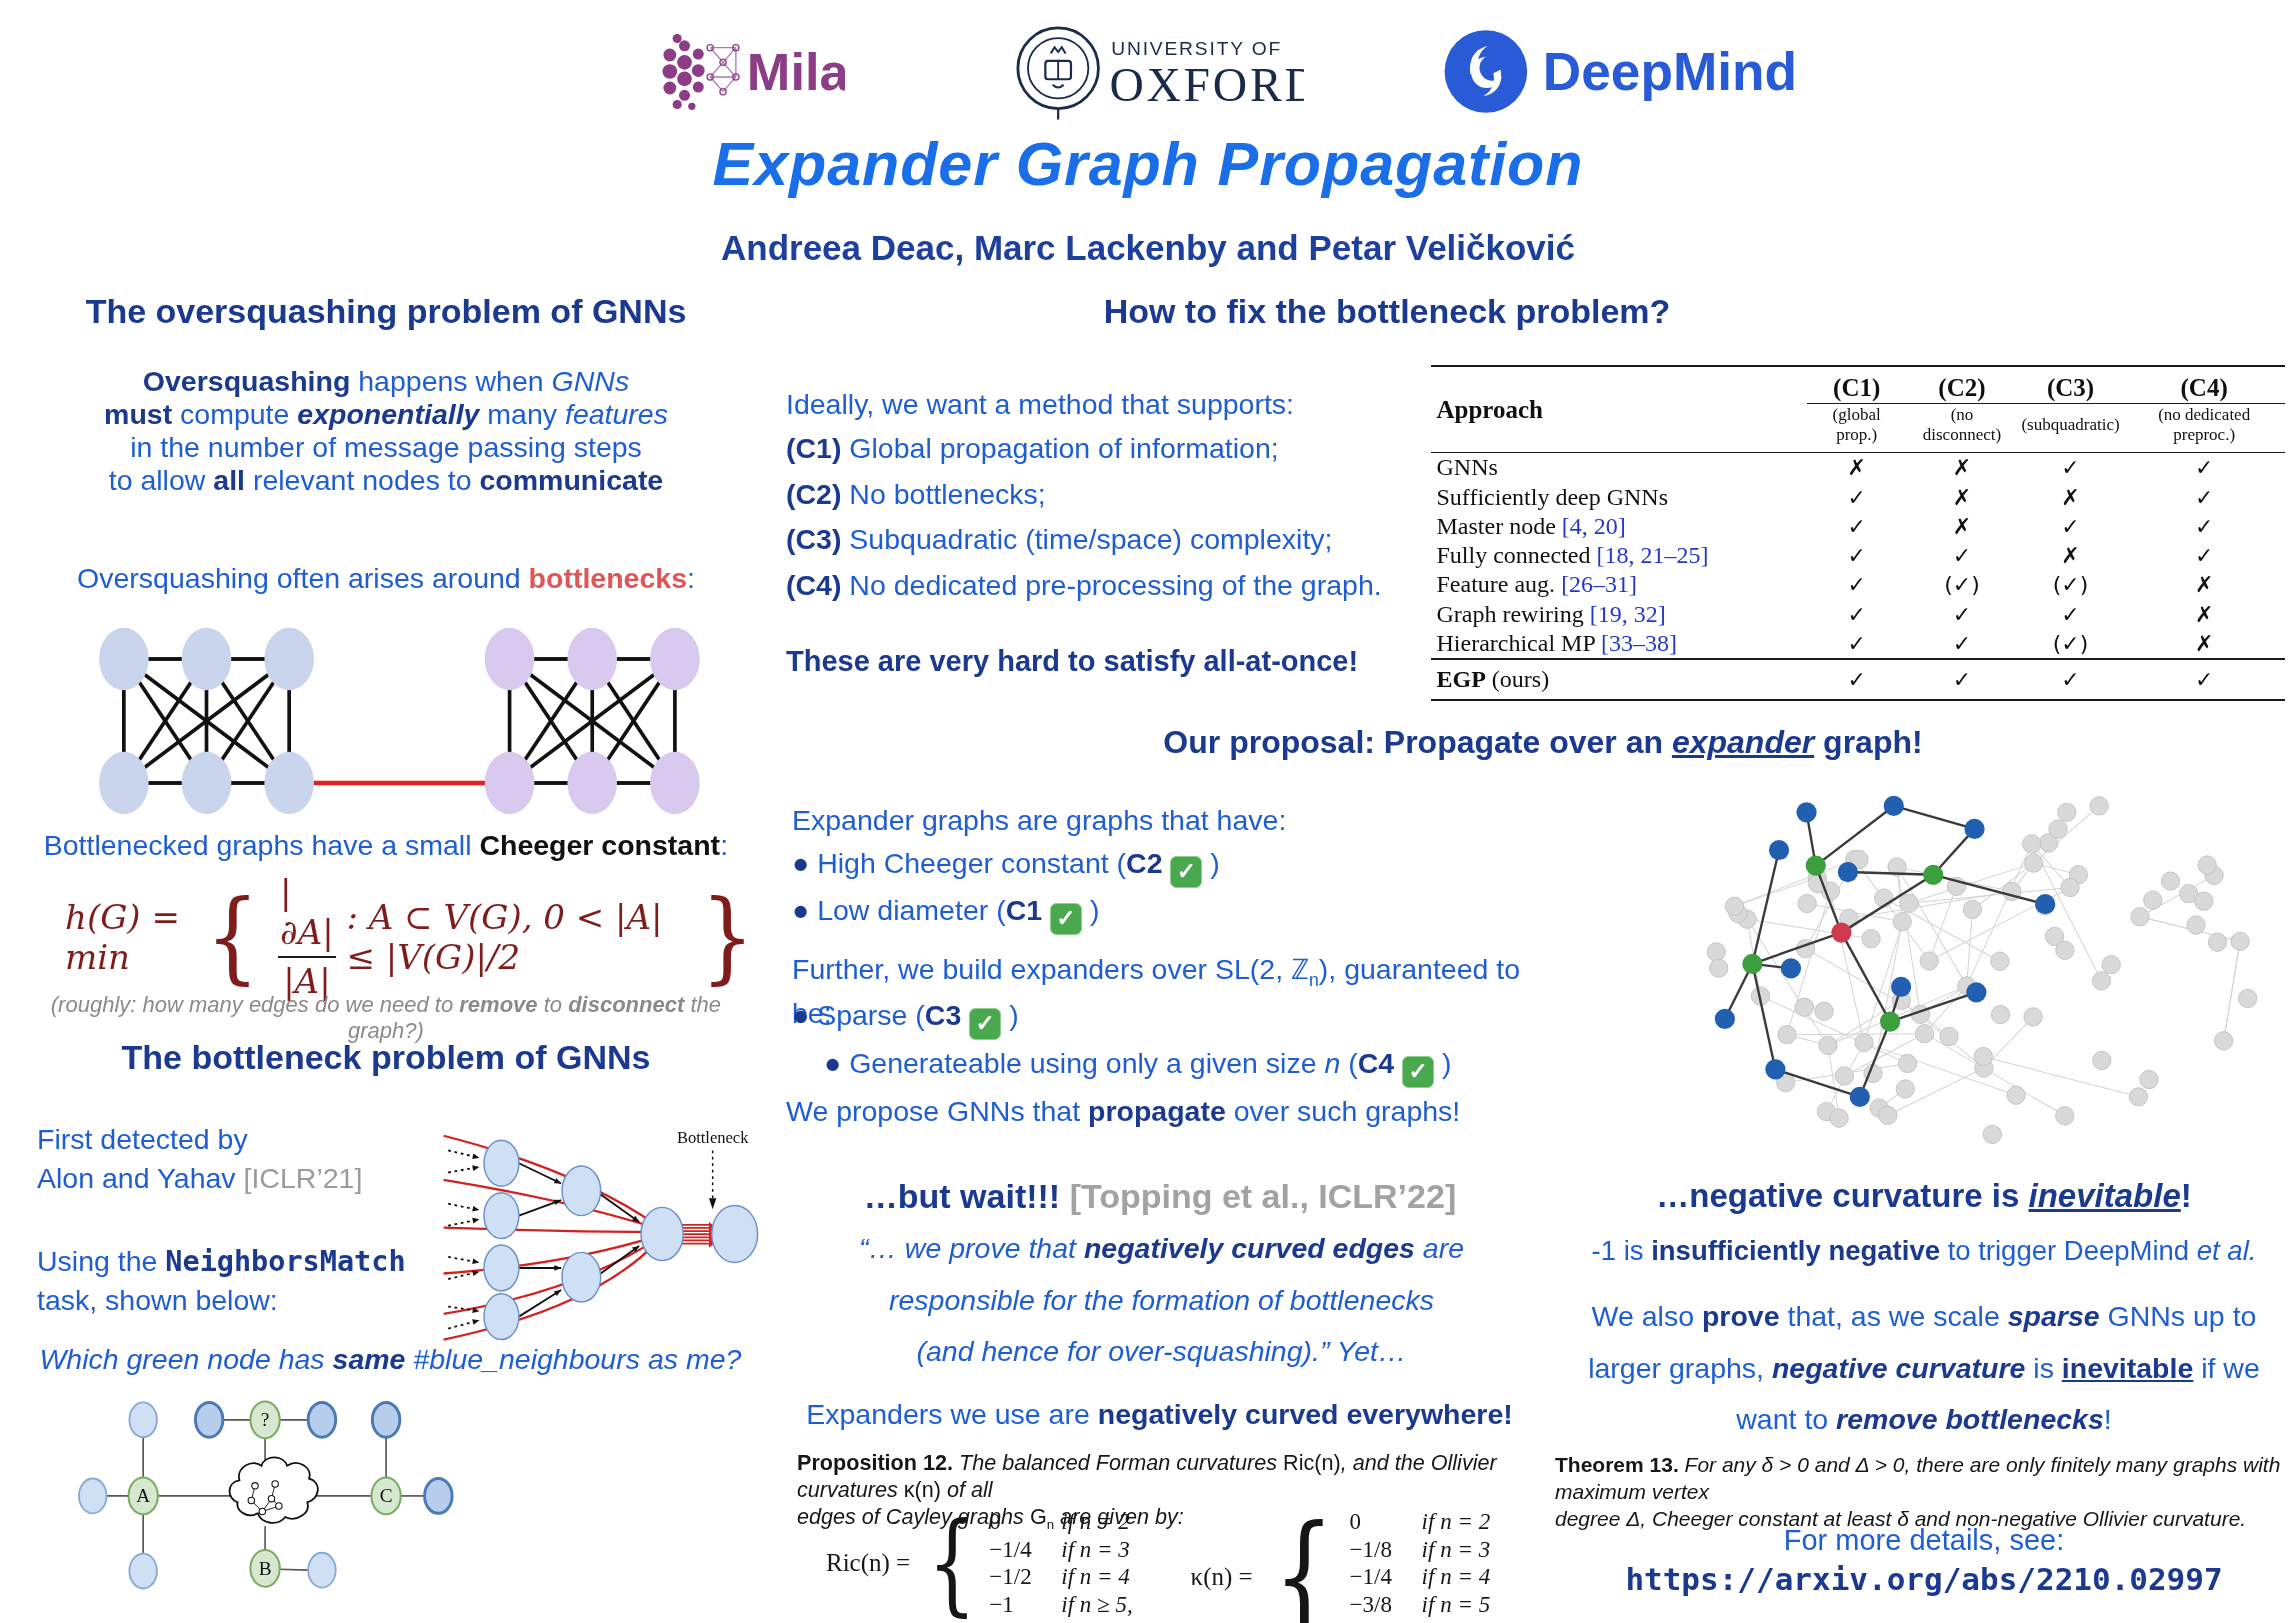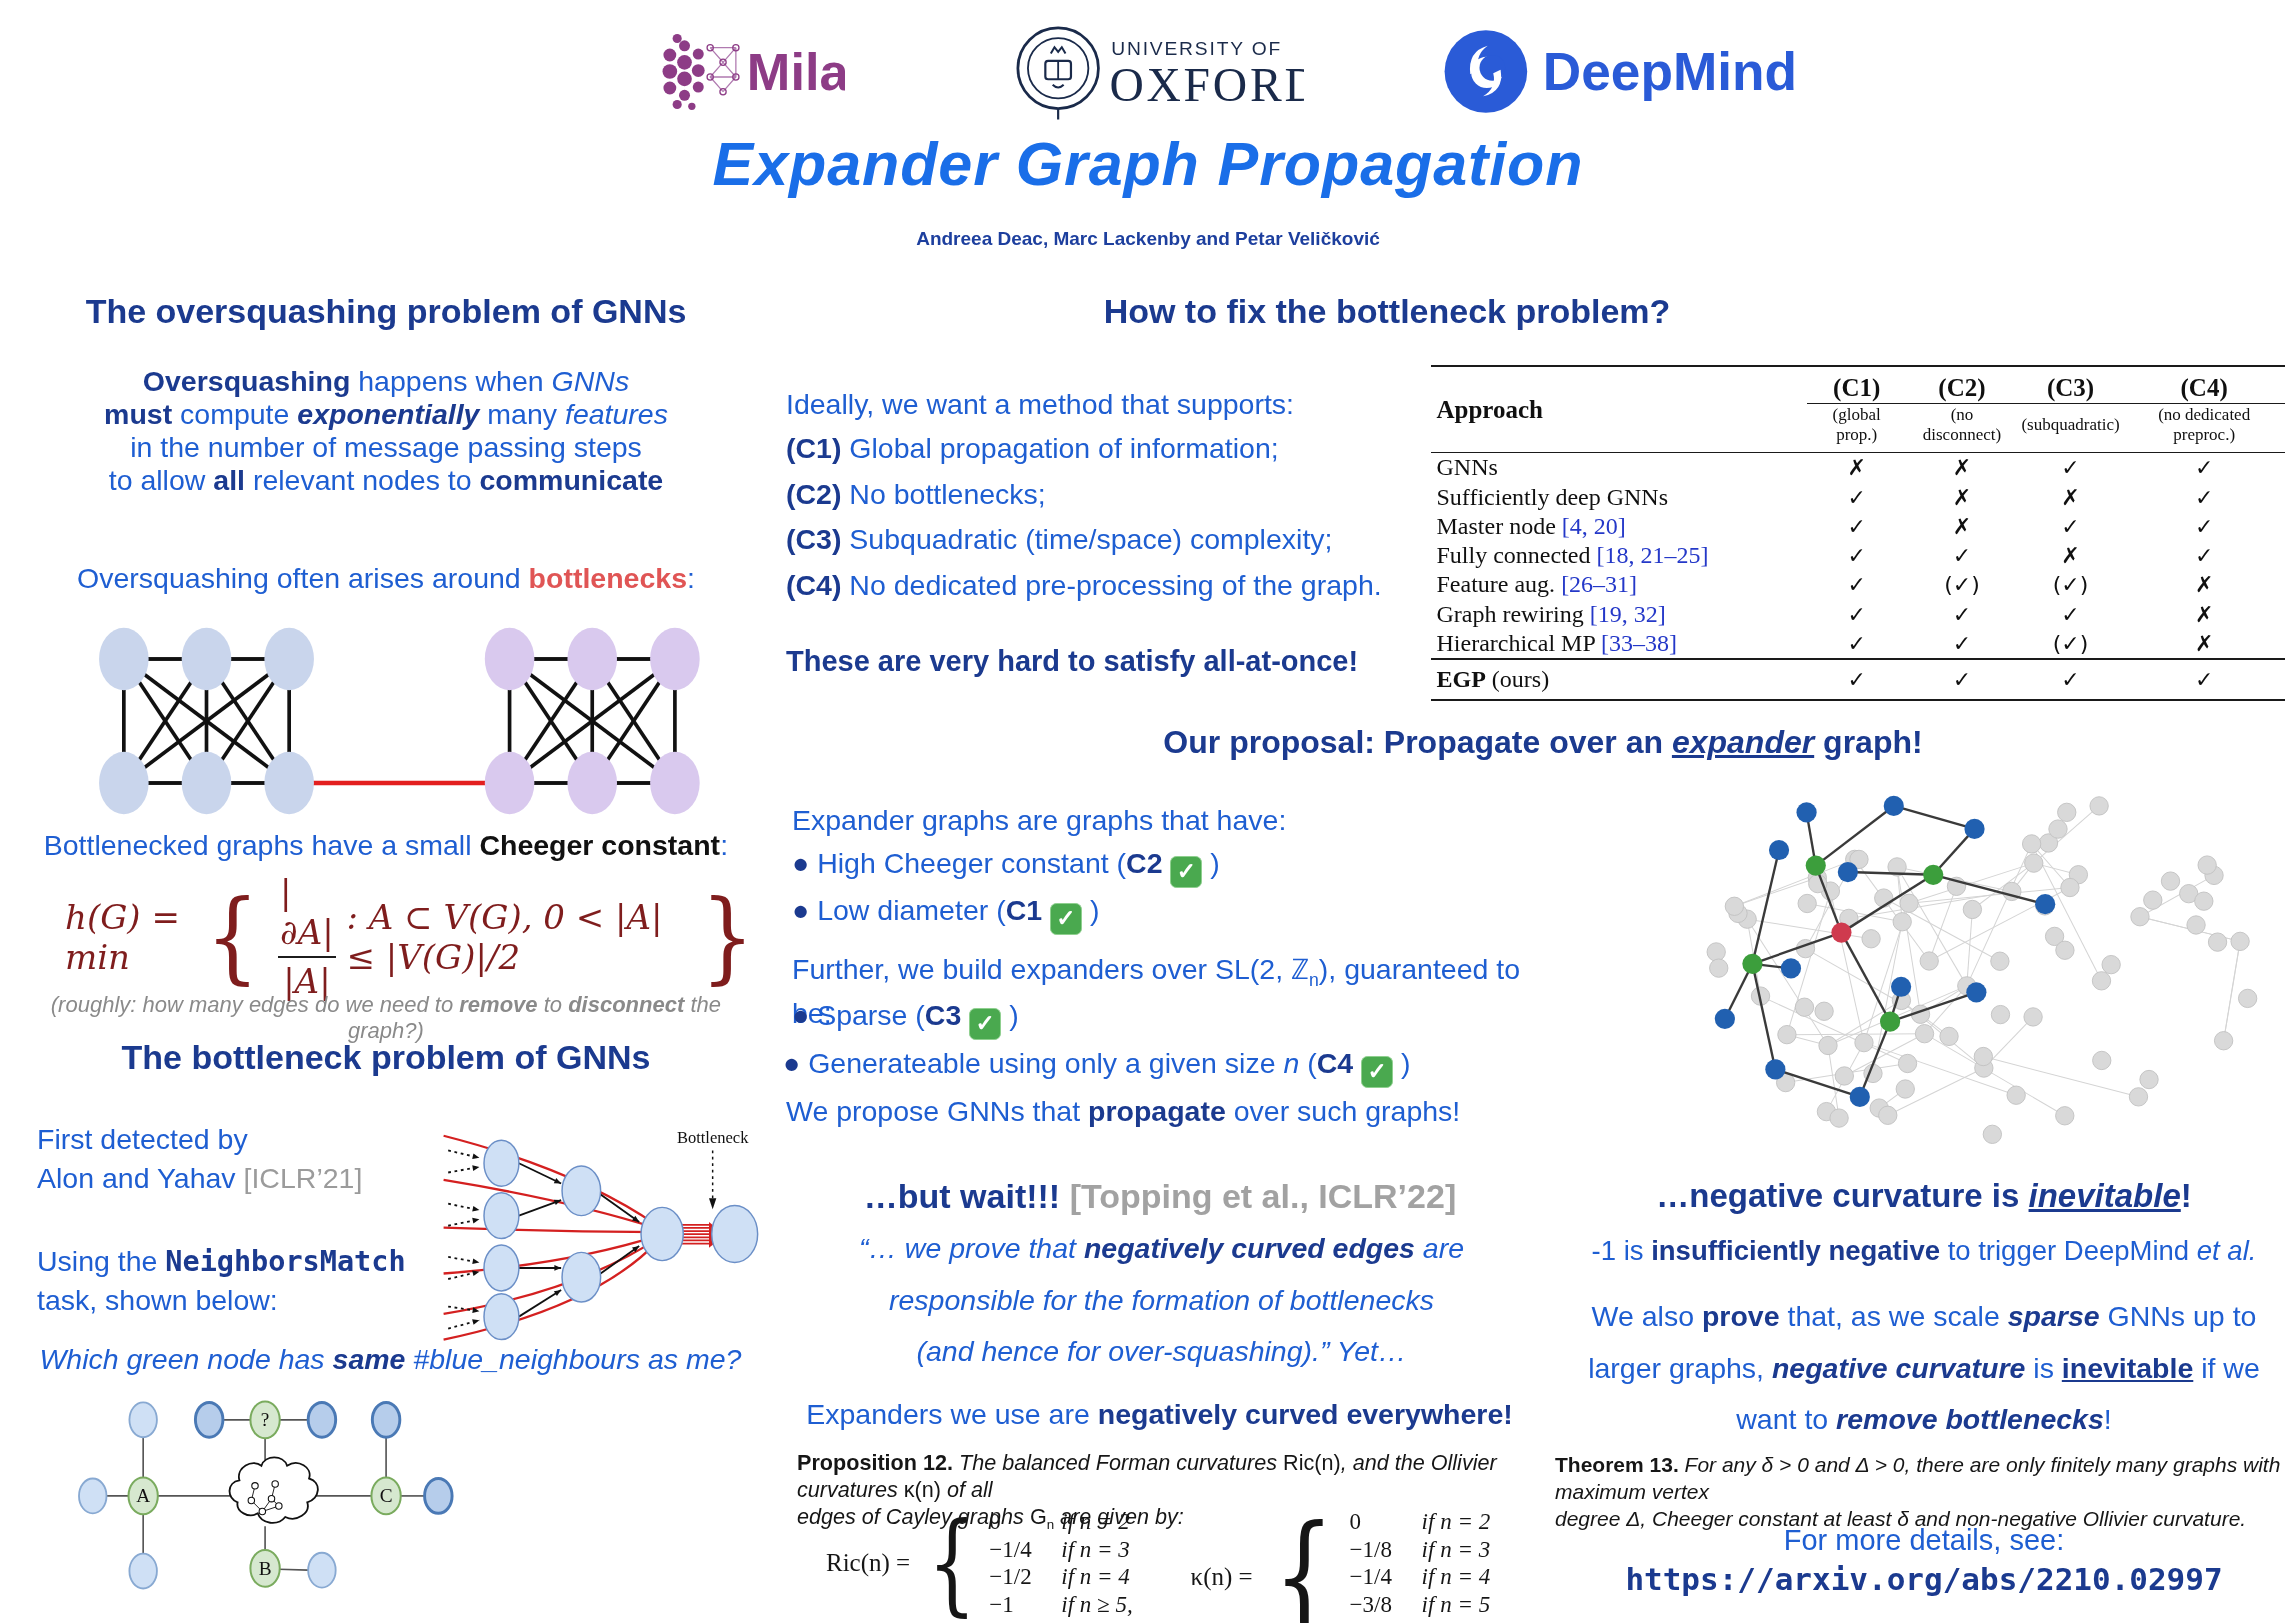--- a/index.html
+++ b/index.html
@@ -24,21 +24,21 @@
   .gb2{color:#a2a2a2;font-weight:700;}
   .k{color:#111;font-weight:700;}
   .m{font-family:"DejaVu Sans Mono","Liberation Mono",monospace;font-weight:700;color:var(--navy);}
   .sub{vertical-align:sub;font-size:0.62em;}
   .chk{display:inline-block;width:30px;height:30px;background:#4aa94f;border:1.8px solid #8fd08f;
        border-radius:6.4px;color:#fff;font-weight:700;text-align:center;line-height:28.5px;
        font-size:23px;vertical-align:-5.5px;}
   .hd{color:var(--navy);font-weight:700;font-size:34px;}
   .title{left:0;right:0;top:129px;text-align:center;color:var(--title);
          font-size:61px;font-weight:700;font-style:italic;letter-spacing:0.9px;}
-  .authors{left:0;right:0;top:228px;text-align:center;color:#1d3f9e;font-size:19px;font-weight:700;}
+  .authors{left:0;right:0;top:228px;text-align:center;color:#1d3f9e;font-size:35px;font-weight:700;}
   .caption{color:#8a8a8a;font-style:italic;font-size:22px;}
   
   .formula{font-family:"DejaVu Serif","Liberation Serif",serif;color:#7f1d1d;
            font-size:34px;font-style:italic;display:flex;align-items:center;justify-content:center;margin-left:28px;}
   .formula .brace{font-size:99px;font-weight:400;font-style:normal;line-height:1;
                   transform:scaleX(.85);margin:0 3.7px;}
   .frac{display:inline-flex;flex-direction:column;align-items:center;vertical-align:middle;margin:0 7.3px;}
   .frac .num{padding:0 5.5px 3.7px;}
   .frac .den{border-top:2.3px solid #1c1c1c;padding:3.7px 5.5px 0;}
   
@@ -405,21 +405,21 @@
       </tbody>
     </table>
 
   <div class="abs ctr" style="left:1130px;top:724px;width:826px;font-size:32px"><span class="d">Our proposal: Propagate over an </span><span class="diu">expander</span><span class="d"> graph!</span></div>
 
   <div class="abs t" style="left:792px;top:804px;width:716px">Expander graphs are graphs that have:</div>
   <div class="abs t" style="left:792px;top:847px;width:716px"><span class="d">●  </span><span>High Cheeger constant (</span><span class="d">C2</span><span> </span><span class="chk">✓</span><span> )</span></div>
   <div class="abs t" style="left:792px;top:894px;width:716px"><span class="d">●  </span><span>Low diameter (</span><span class="d">C1</span><span> </span><span class="chk">✓</span><span> )</span></div>
   <div class="abs t" style="left:792px;top:953px;width:735px"><span>Further, we build expanders over SL(2, </span><span>ℤ</span><span class="sub">n</span><span>), guaranteed to be:</span></div>
   <div class="abs t" style="left:792px;top:999px;width:716px"><span class="d">●  </span><span>Sparse (</span><span class="d">C3</span><span> </span><span class="chk">✓</span><span> )</span></div>
-  <div class="abs t" style="left:783px;top:1047px;width:716px"><span class="d">●  </span><span>Generateable using only a given size </span><span class="i">n</span><span> (</span><span class="d">C4</span><span> </span><span class="chk">✓</span><span> )</span></div>
+  <div class="abs t" style="left:824px;top:1047px;width:716px"><span class="d">●  </span><span>Generateable using only a given size </span><span class="i">n</span><span> (</span><span class="d">C4</span><span> </span><span class="chk">✓</span><span> )</span></div>
 
   <div class="abs t" style="left:786px;top:1095px;width:735px"><span>We propose GNNs that </span><span class="d">propagate</span><span> over such graphs!</span></div>
 
   <div class="abs ctr" style="left:834px;top:1177px;width:652px;font-size:34px"><span class="d">…but wait!!! </span><span class="gb2">[Topping et al., ICLR’22]</span></div>
 
   <div class="abs t ctr" style="left:808px;top:1232px;width:707px"><span class="i">“… we prove that </span><span class="di">negatively curved edges</span><span class="i"> are</span></div>
   <div class="abs t ctr" style="left:808px;top:1284px;width:707px"><span class="i">responsible for the formation of bottlenecks</span></div>
   <div class="abs t ctr" style="left:808px;top:1335px;width:707px"><span class="i">(and hence for over-squashing).” </span><span class="i">Yet…</span></div>
 
   <div class="abs t ctr" style="left:797px;top:1398px;width:725px"><span>Expanders we use are </span><span class="d">negatively curved everywhere!</span></div>

